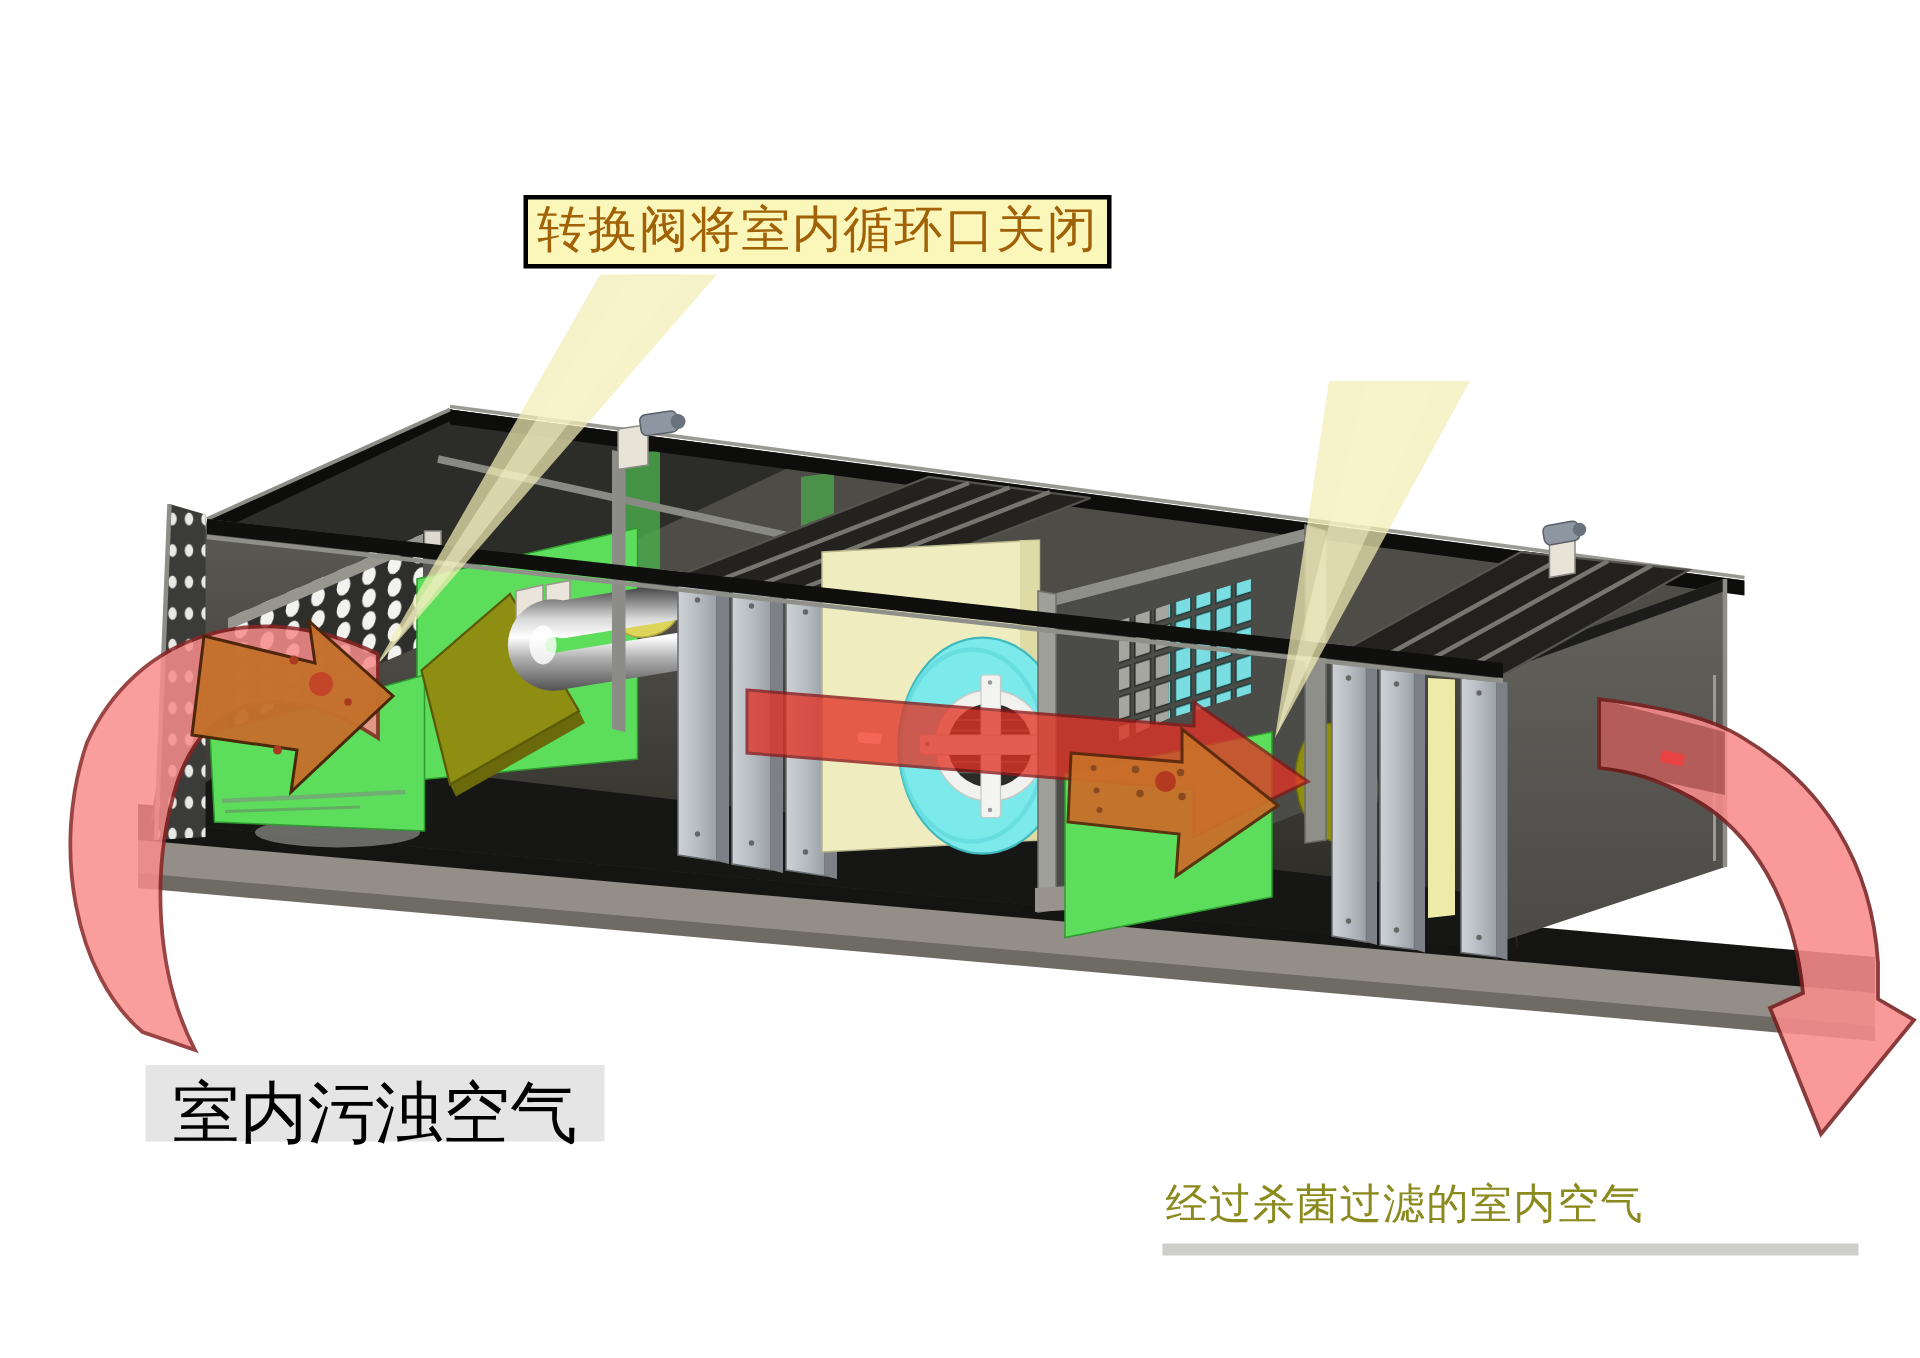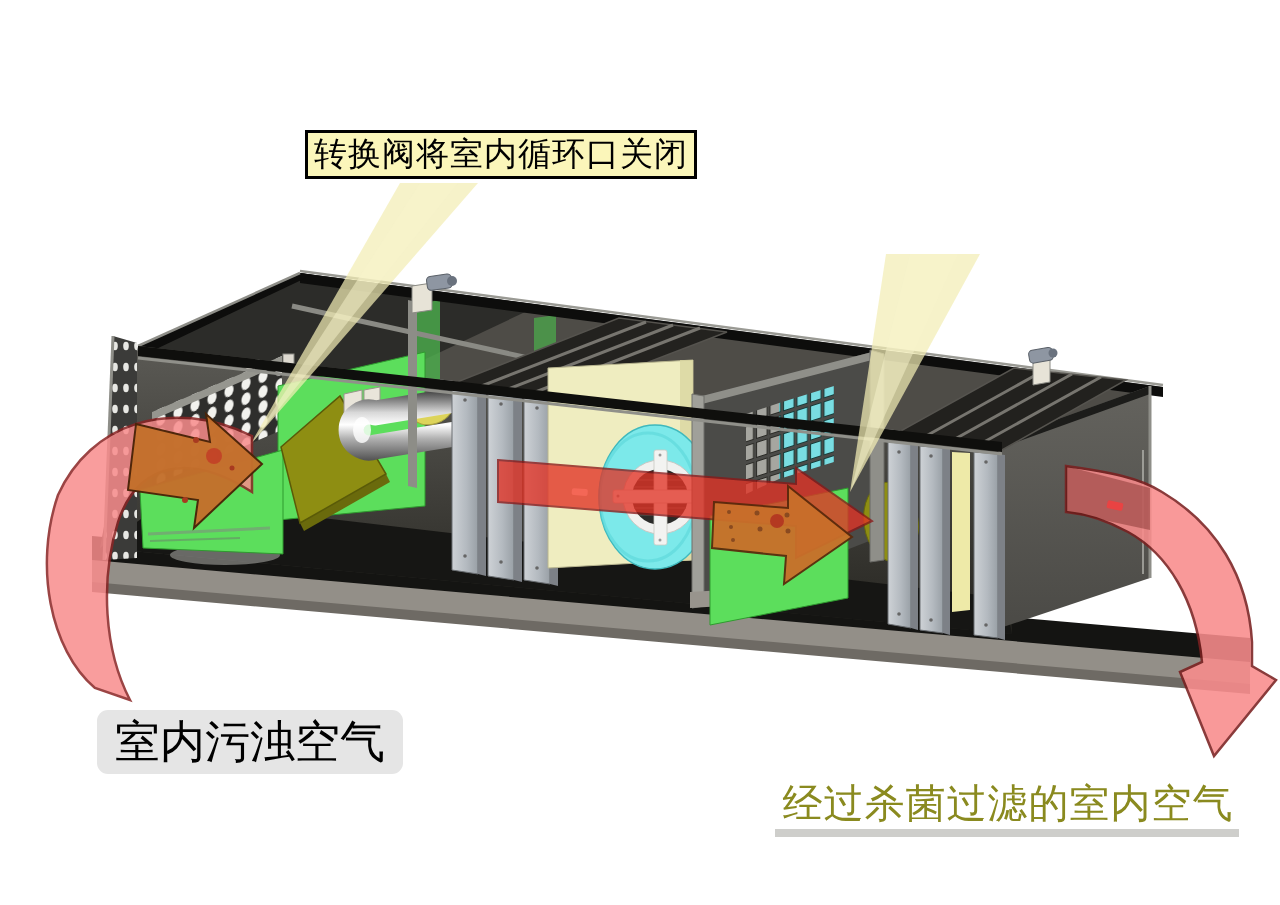--- a/index.html
+++ b/index.html
@@ -1,26 +1,26 @@
 <!DOCTYPE html>
 <html><head>
 <meta charset="utf-8">
 <style>
   html,body{margin:0;padding:0;background:#fff;}
   .stage{position:relative;width:1280px;height:905px;background:#fff;overflow:hidden;
          font-family:"Liberation Serif","DejaVu Serif",serif;}
   .stage svg{position:absolute;left:0;top:0;}
   .callout{position:absolute;background:#FBF6BA;border:3px solid #000;box-sizing:border-box;
-           text-align:center;color:#000000;font-weight:400;white-space:nowrap;overflow:hidden;}
+           text-align:center;color:#a16207;font-weight:400;white-space:nowrap;overflow:hidden;margin-left:44px;}
   .callout.c1{left:305px;top:130px;width:392px;height:49px;font-size:33px;line-height:43px;letter-spacing:1px;}
   .callout.c2{left:820px;top:205px;width:322px;height:48px;font-size:32px;line-height:42px;letter-spacing:1px;}
-  .flowlabel1{position:absolute;left:97px;top:710px;width:306px;height:64px;background:#E5E5E5;
-              color:#000;font-size:45px;line-height:64px;text-align:center;white-space:nowrap;border-radius:11px;}
+  .flowlabel1{position:absolute;left:97px;top:710px;width:306px;height:51px;background:#E5E5E5;
+              color:#000;font-size:45px;line-height:64px;text-align:center;white-space:nowrap;}
   .flowlabel2{position:absolute;left:777px;top:779px;width:462px;height:50px;
-              color:#8A8A1F;font-size:40px;line-height:50px;text-align:center;letter-spacing:1px;white-space:nowrap;}
+              color:#8A8A1F;font-size:28px;line-height:50px;text-align:left;letter-spacing:1px;white-space:nowrap;}
   .flowlabel2-shadow{position:absolute;left:775px;top:829px;width:464px;height:8px;background:#B9B9B5;opacity:.7;}
 </style>
 </head>
 <body>
 
 <div class="stage">
 
 <svg width="1280" height="905" viewBox="0 0 1280 905">
   <defs>
     <linearGradient id="gInterior" x1="0" y1="0" x2="0" y2="1">

